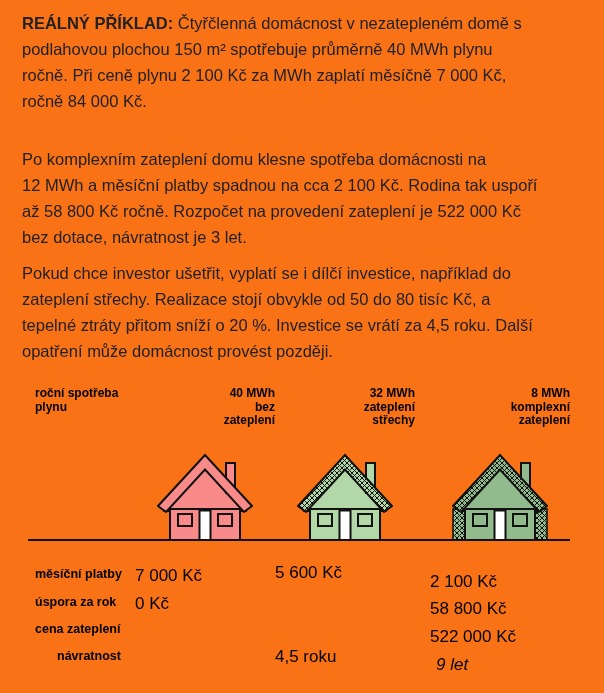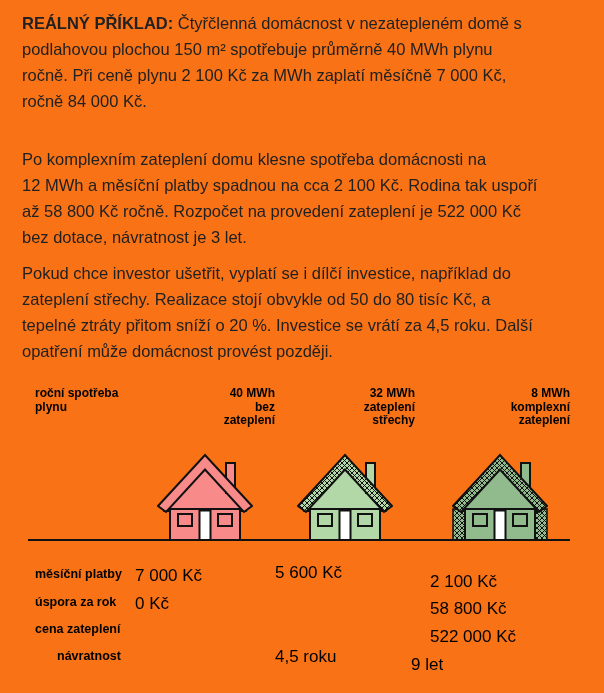--- a/index.html
+++ b/index.html
@@ -119,15 +119,15 @@
 
   <div class="cellval" style="left:135px;top:566px;">7 000 Kč</div>
   <div class="cellval" style="left:135px;top:594px;">0 Kč</div>
 
   <div class="cellval" style="left:275px;top:563px;">5 600 Kč</div>
   <div class="cellval" style="left:275px;top:647px;">4,5 roku</div>
 
   <div class="cellval" style="left:430px;top:572px;">2 100 Kč</div>
   <div class="cellval" style="left:430px;top:599px;">58 800 Kč</div>
   <div class="cellval" style="left:430px;top:627px;">522 000 Kč</div>
-  <div class="cellval" style="left:411px;top:655px;">9 let</div>
+  <div class="cellval" style="left:436px;top:655px;font-style:italic;">9 let</div>
 
 </div>
 
 </body></html>

